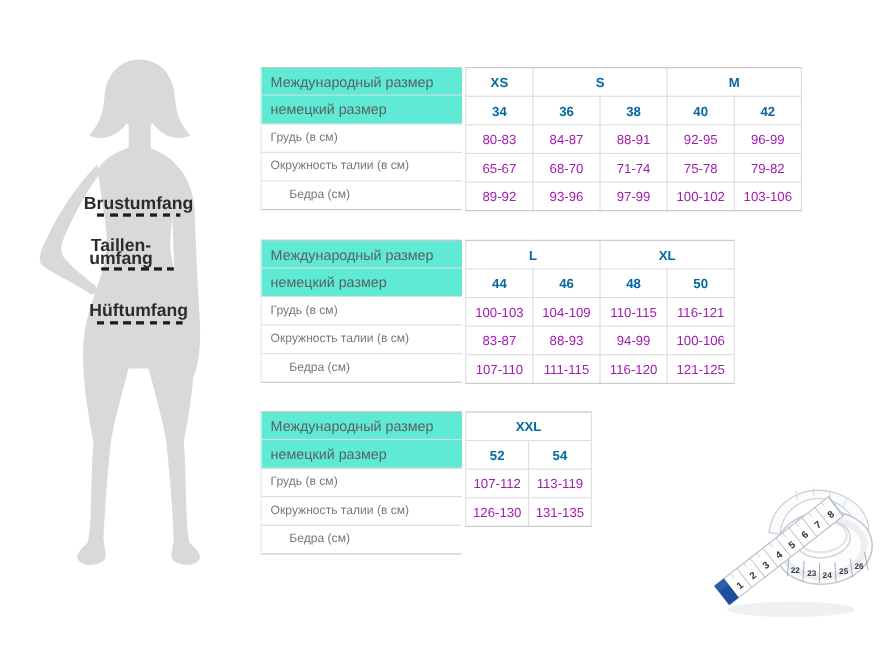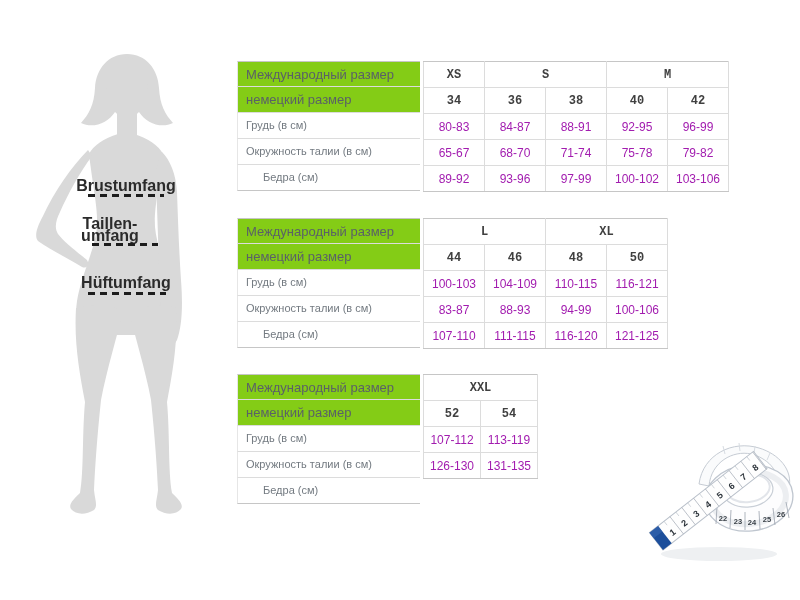--- a/index.html
+++ b/index.html
@@ -11,33 +11,33 @@
   
   .sizetable { position:absolute; display:flex; align-items:flex-start; }
   .labelcol { width:183px; }
   .labelcol .lab {
     height:26px; box-sizing:border-box;
     border-bottom:1px solid #dcdcdc; border-left:1px solid #e6e6e6;
     padding-left:8px; line-height:25px; white-space:nowrap;
     font-size:11px; color:#737a81;
   }
   .labelcol .lab.hdr {
-    background:#84cc16; font-size:13px; color:#5a6167;
+    background:#5eead4; font-size:13px; color:#5a6167;
   }
   .labelcol .lab:first-child { border-top:1px solid #c6c6c6; }
   .labelcol .lab:last-child  { border-bottom:1px solid #c6c6c6;padding-left:25px; }
   .datatable { border-collapse:collapse; margin-left:3px; }
   .datatable td {
     height:26px; box-sizing:border-box; padding:0;
     border:1px solid #dcdcdc; text-align:center;
     font-size:12px; color:#a21caf; background:#ffffff;
   }
   .datatable td.c1  { width:61px; }
   .datatable td.c1n { width:57px; }
-  .datatable tr:nth-child(-n+2) td { font-weight:bold; color:#404040;font-family:Liberation Mono, monospace; }
+  .datatable tr:nth-child(-n+2) td { font-weight:bold; color:#0369a1; }
   .datatable tr:first-child td { border-top-color:#c6c6c6; }
   .datatable tr:last-child  td { border-bottom-color:#c6c6c6; }
   
   .figure-svg { position:absolute; left:30px; top:50px; }
   .mlabel {
     position:absolute; width:120px; text-align:center;
     font-size:16px; font-weight:bold; color:#2b2b2b;
     line-height:12px; white-space:pre-line;
   }
   .mline {

